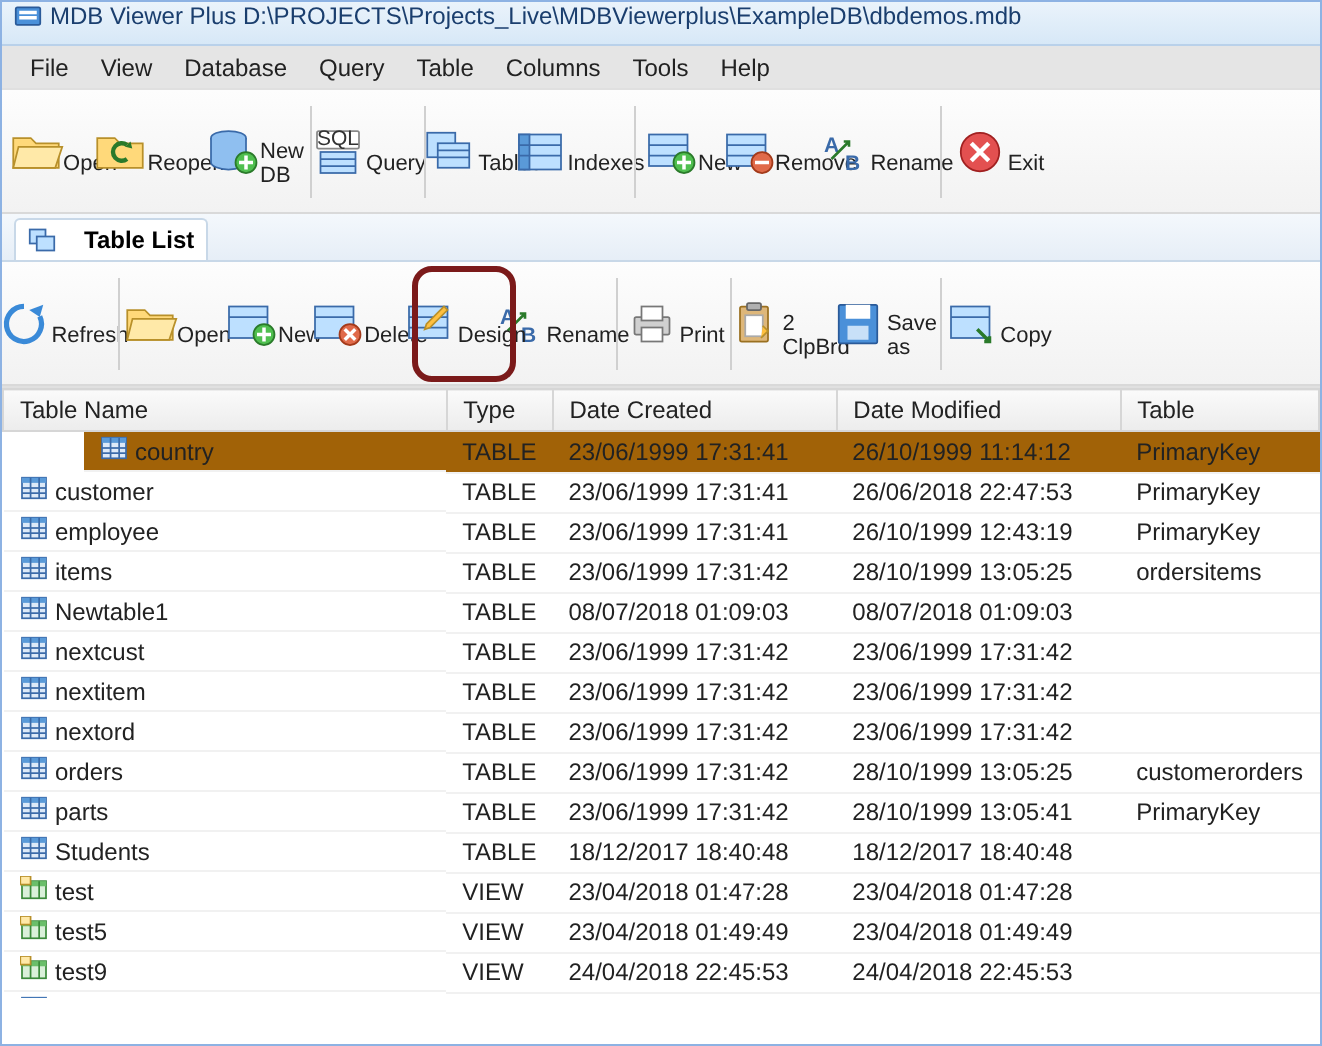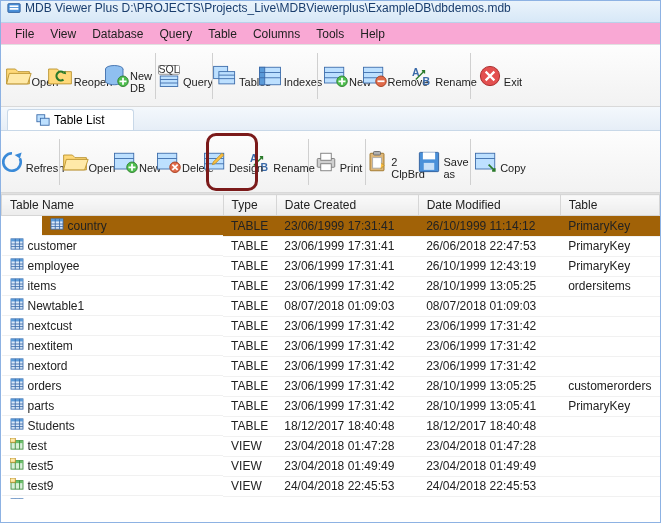--- a/index.html
+++ b/index.html
@@ -2,31 +2,31 @@
 <html><head>
 <meta charset="utf-8">
 <style>
   * { box-sizing: border-box; margin: 0; padding: 0; font-family: "Segoe UI", Tahoma, sans-serif; font-size: 12px; }
   body { background: #fff; width: 661px; height: 523px; overflow: hidden; border: 1px solid #8db2e3; }
   
   .titlebar { background: linear-gradient(#eaf3fb, #d7e8f7); height: 22px; display: flex; align-items: flex-start; padding: 0 6px; border-bottom: 1px solid #b9d1ea; }
   .titlebar .appicon { width: 14px; height: 14px; margin-right: 4px; }
   .titlebar span { color: #1a3e6e; font-size: 12px; }
   
-  .menubar { height: 22px; display: flex; align-items: center; padding: 2px 8px; gap: 4px; background: #f9a8d4; border-bottom: 1px solid #e0e0e0; }
+  .menubar { height: 22px; display: flex; align-items: center; padding: 2px 8px; gap: 4px; background: #e5e5e5; border-bottom: 1px solid #e0e0e0; }
   .menubar span { padding: 2px 6px; color: #222; cursor: default; }
   
   .toolbar1 { height: 62px; display: flex; align-items: center; padding: 4px 6px; gap: 0; background: linear-gradient(#fdfdfd,#f2f2f2); border-bottom: 1px solid #d9d9d9; }
   .tbtn { display: flex; flex-direction: row; align-items: center; justify-content: center; width: 48px; height: 54px; cursor: pointer; }
   .tbtn .ic { width: 28px; height: 28px; display:flex; align-items:center; justify-content:center; }
   .tbtn .lb { font-size: 11px; color: #222; margin-top: 13px; }
   .sep { width: 1px; height: 46px; background: #d0d0d0; margin: 0 4px; }
   
   .tabstrip { height: 24px; background: linear-gradient(#f4f8fc,#e6eef7); border-bottom: 1px solid #c8d8e8; display:flex; align-items:flex-end; padding-left: 6px; }
-  .tab { background: #fff; border: 1px solid #c8d8e8; border-bottom: none; padding: 3px 28px; border-radius: 3px 3px 0 0; display:flex; align-items:center; gap:4px; }
+  .tab { background: #fff; border: 1px solid #c8d8e8; border-bottom: none; padding: 3px 6px; border-radius: 3px 3px 0 0; display:flex; align-items:center; gap:14px;font-weight:bold; }
   .tab .tabic { width:14px; height:14px; }
   
   .toolbar2 { height: 62px; display: flex; align-items: center; padding: 4px 6px; gap: 0; background: linear-gradient(#fdfdfd,#f2f2f2); border-bottom: 1px solid #d9d9d9; }
   .hl-design { position: relative; }
   .hl-design::after { content:""; position:absolute; left:-2px; top:-2px; right:-2px; bottom:-2px; border:3px solid #7b1a1a; border-radius: 10px; pointer-events:none; }
 
   .tablearea { height: 306px; overflow: auto; border-top: 1px solid #e0e0e0; }
   table { border-collapse: collapse; width: 100%; }
   th { background: linear-gradient(#fafafa,#ececec); border: 1px solid #d6d6d6; font-weight: normal; text-align: left; padding: 3px 8px; color:#222; }
   td { border-bottom: 1px solid #f1f1f1; padding: 2px 8px; color:#222; white-space: nowrap; }

